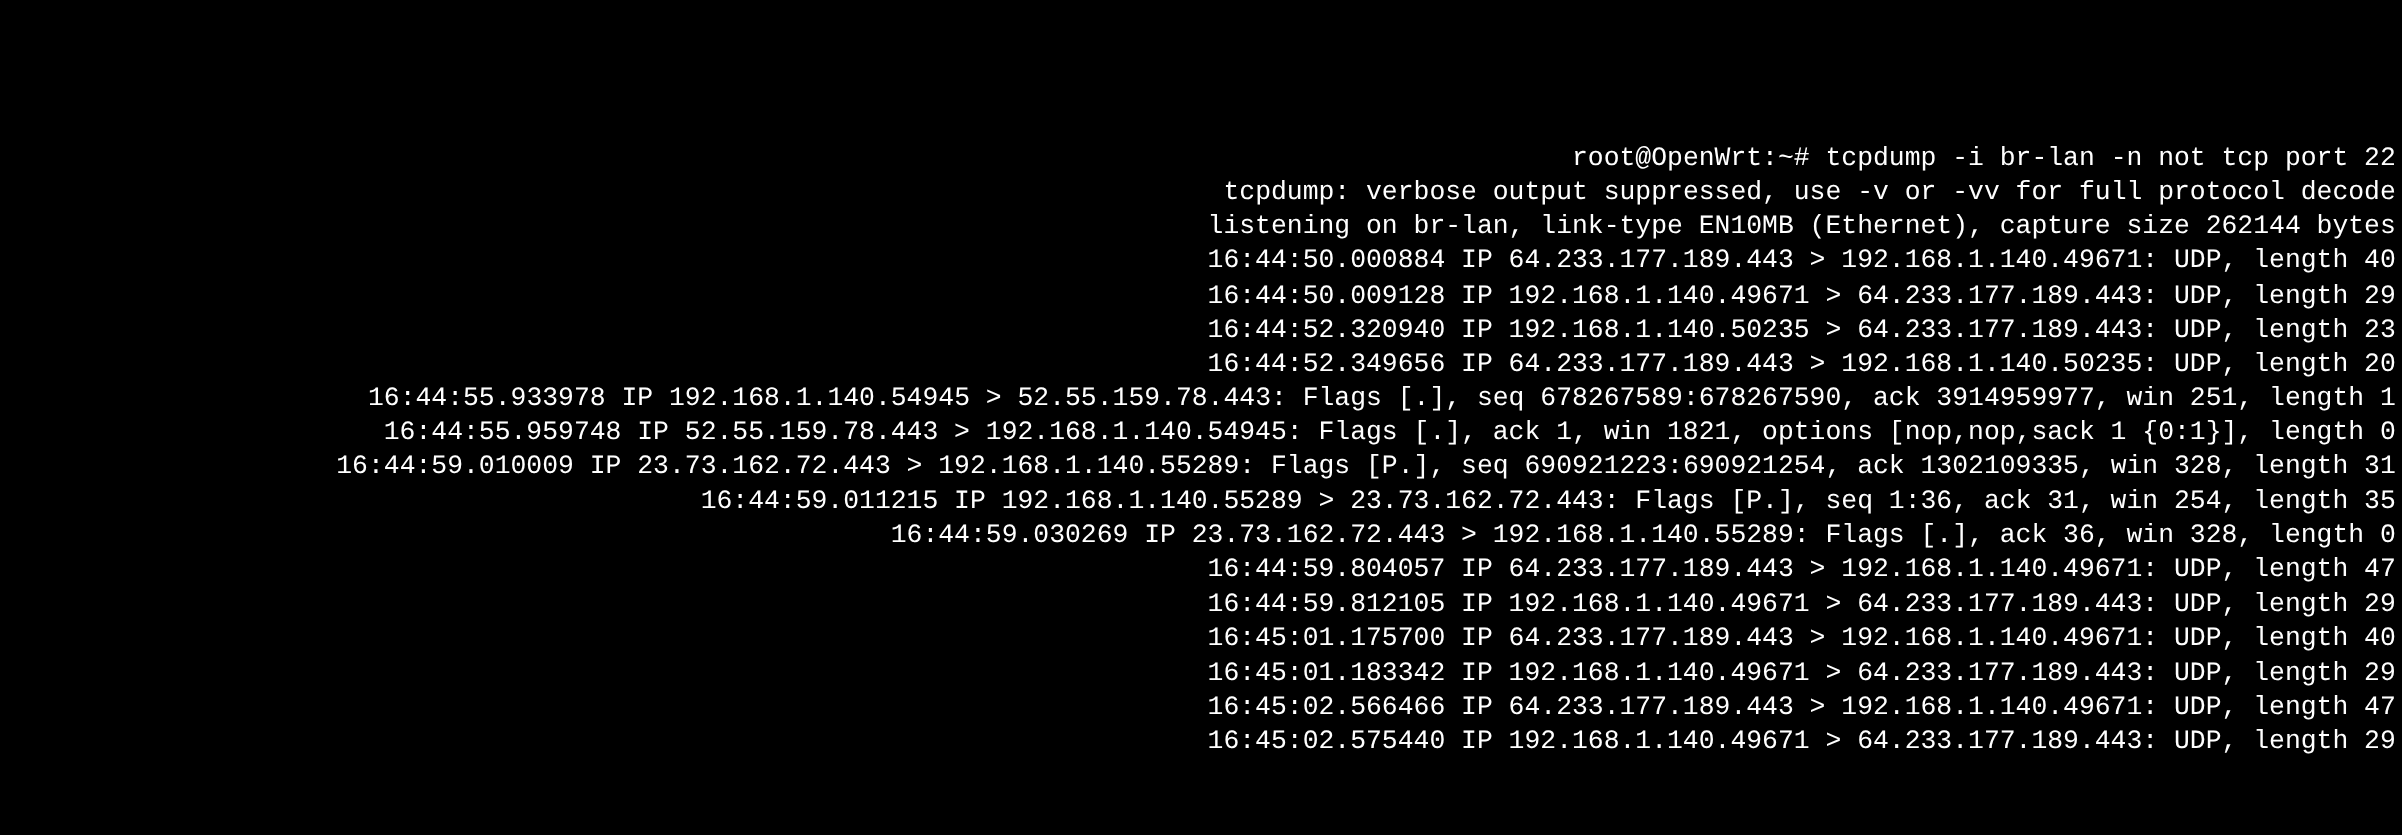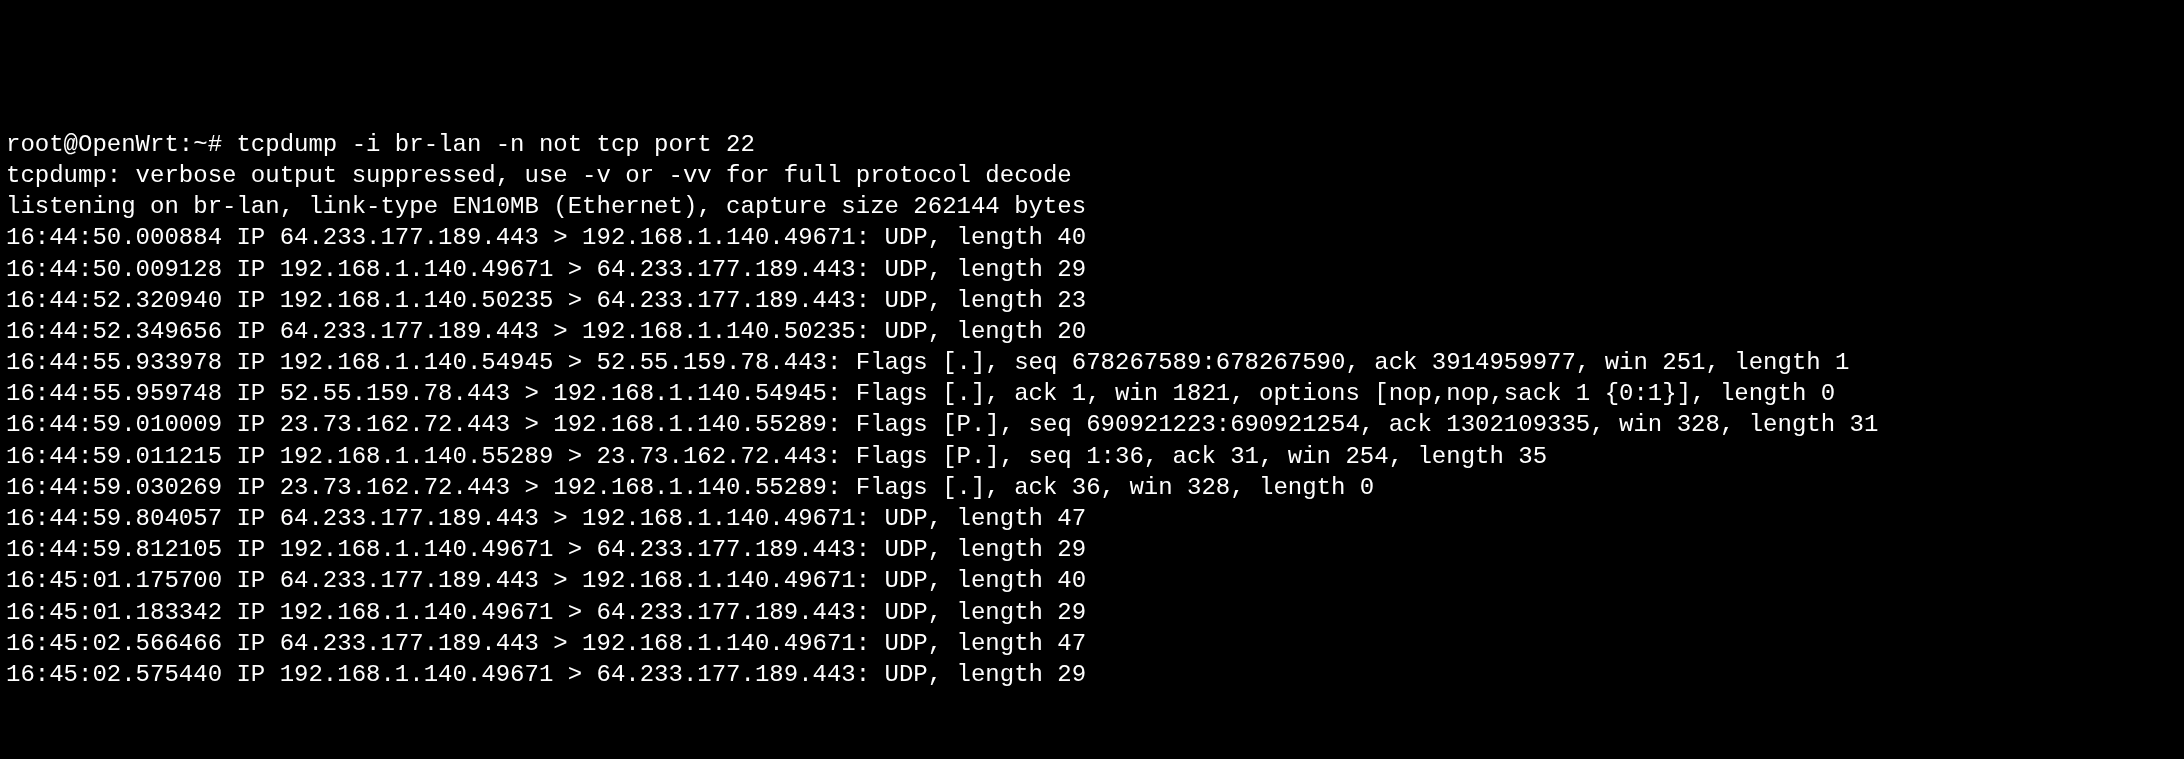--- a/index.html
+++ b/index.html
@@ -1,18 +1,19 @@
 <!DOCTYPE html>
 <html><head>
   <meta charset="utf-8">
   <style>
     * {
       margin: 0;
       padding: 0;
       box-sizing: border-box;
+      text-align: right;
     }
     body {
       background-color: #000000;
       color: #ffffff;
       font-family: 'Courier New', Consolas, monospace;
       font-size: 24px;
       line-height: 1.3;
       padding: 4px 6px;
       white-space: pre-wrap;
       word-wrap: break-word;

